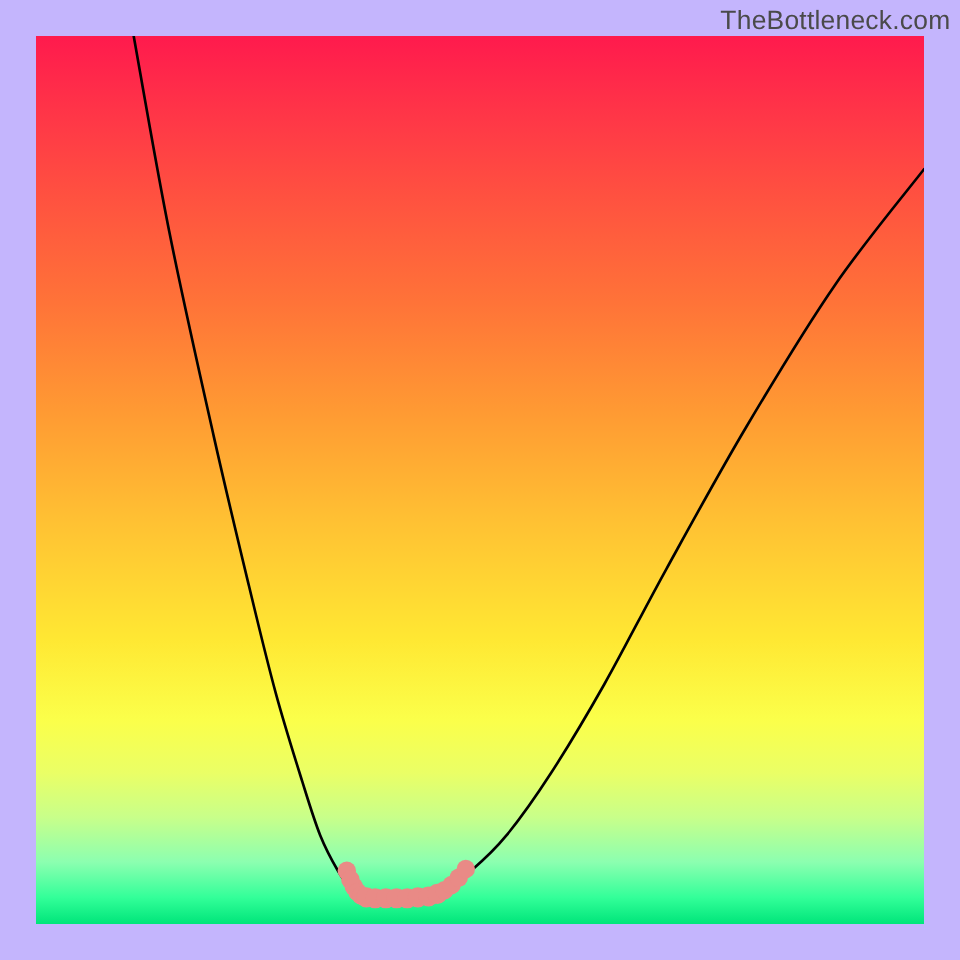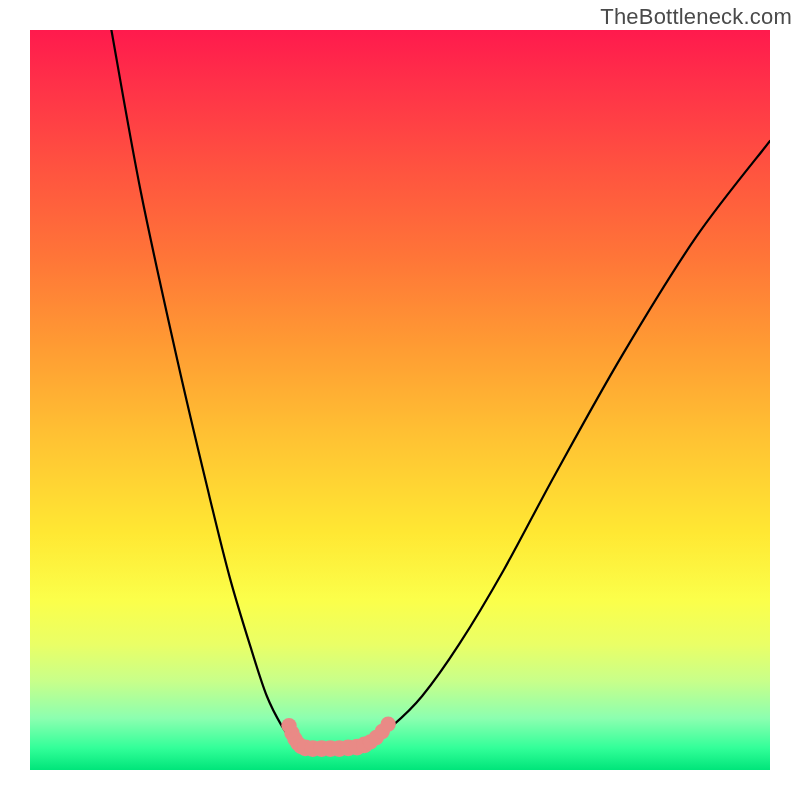--- a/index.html
+++ b/index.html
@@ -10,21 +10,21 @@
     background: #000;
     overflow: hidden;
     font-family: Arial, Helvetica, sans-serif;
   }
   .frame {
     position: absolute;
     left: 0;
     top: 0;
     width: 800px;
     height: 800px;
-    background: #ffffff;
+    background: #c4b5fd;
   }
   .plot-area {
     position: absolute;
     left: 30px;
     top: 30px;
     width: 740px;
     height: 740px;
     background: linear-gradient(
       to bottom,
       #ff1a4d 0%,

